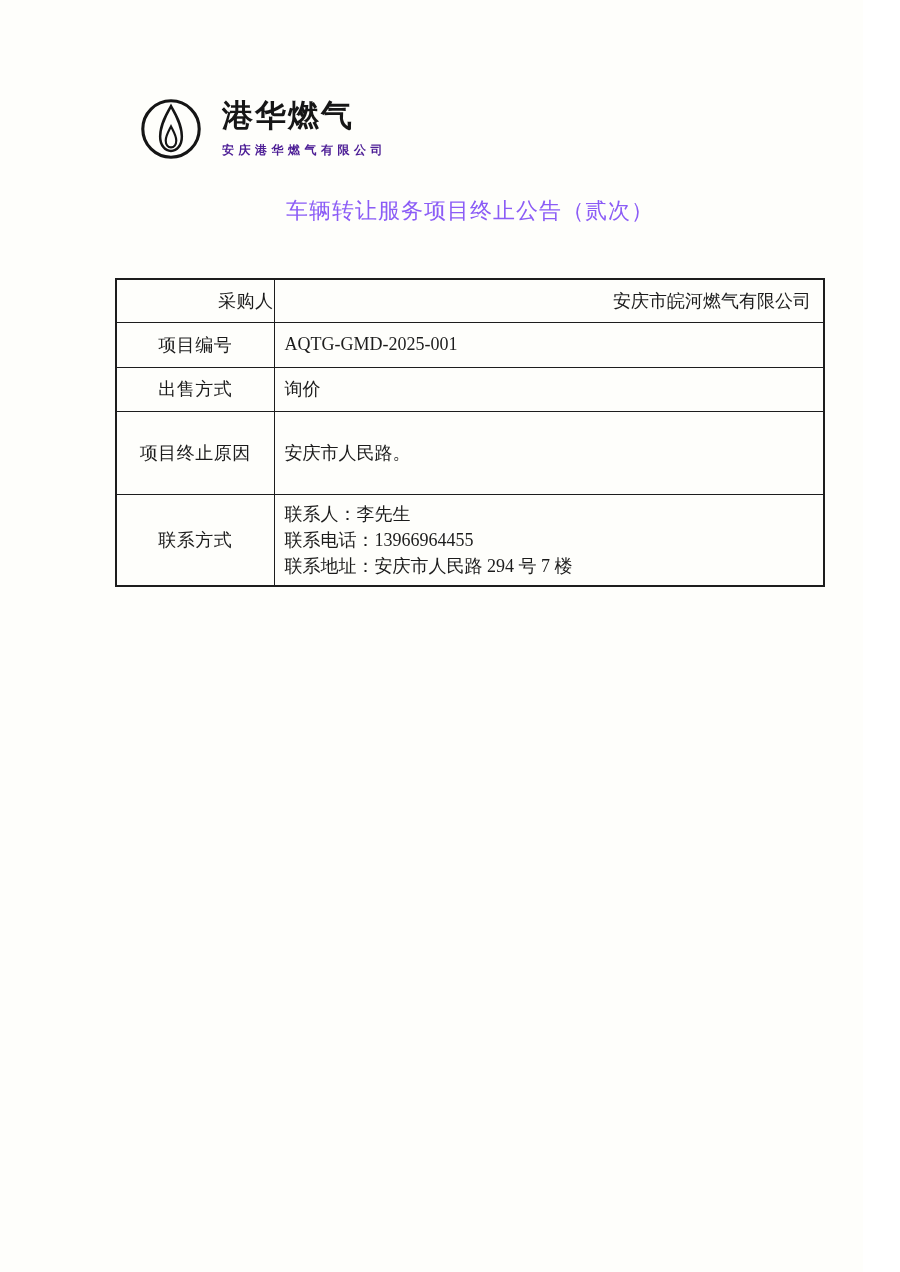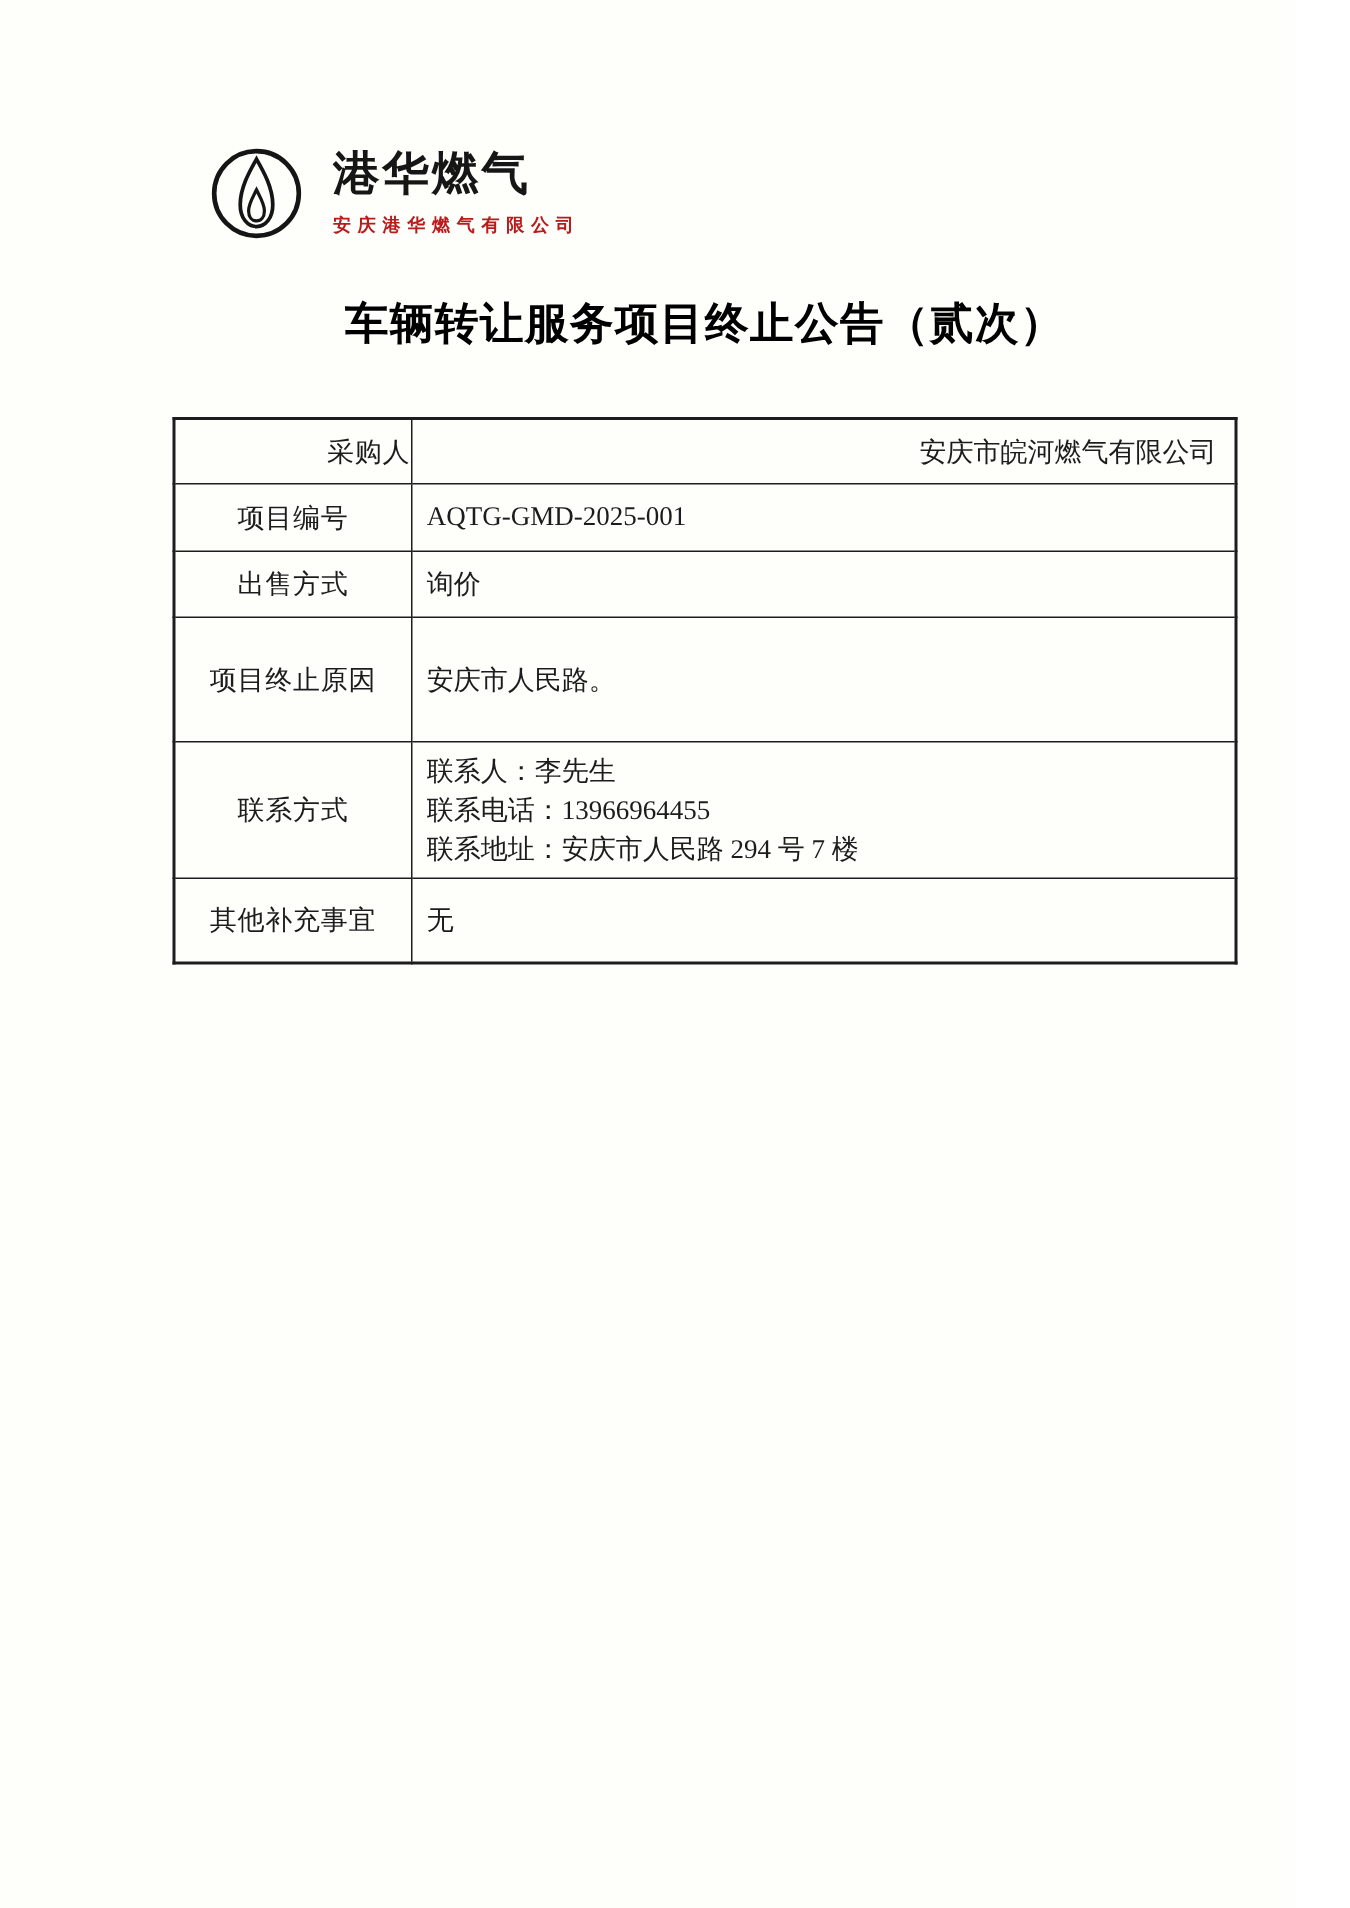--- a/index.html
+++ b/index.html
@@ -40,34 +40,34 @@
     font-weight: 800;
     letter-spacing: 2px;
     color: #161616;
     line-height: 1.1;
   }
   .brand-subtitle {
     margin-top: 9px;
     font-size: 12px;
     font-weight: 700;
     letter-spacing: 4.5px;
-    color: #b91c1c;
+    color: #4c1d95;
   }
 
   
   .doc-title {
     position: absolute;
     left: 115px;
     top: 196px;
     width: 710px;
     text-align: center;
-    font-size: 29px;
-    font-weight: 700;
+    font-size: 22px;
+    font-weight: 400;
     letter-spacing: 1px;
-    color: #000000;
+    color: #8b5cf6;
     white-space: nowrap;
   }
 
   
   .info-table {
     position: absolute;
     left: 115px;
     top: 278px;
     width: 710px;
     border-collapse: collapse;
@@ -138,20 +138,16 @@
         <td class="cell-value">安庆市人民路。</td>
       </tr>
       <tr class="row-h6">
         <td class="cell-label">联系方式</td>
         <td class="cell-value">
           <div class="contact-line">联系人：李先生</div>
           <div class="contact-line">联系电话：13966964455</div>
           <div class="contact-line">联系地址：安庆市人民路 294 号 7 楼</div>
         </td>
       </tr>
-      <tr class="row-h7">
-        <td class="cell-label">其他补充事宜</td>
-        <td class="cell-value">无</td>
-      </tr>
     </tbody>
   </table>
 
 </div>
 
 </body></html>

